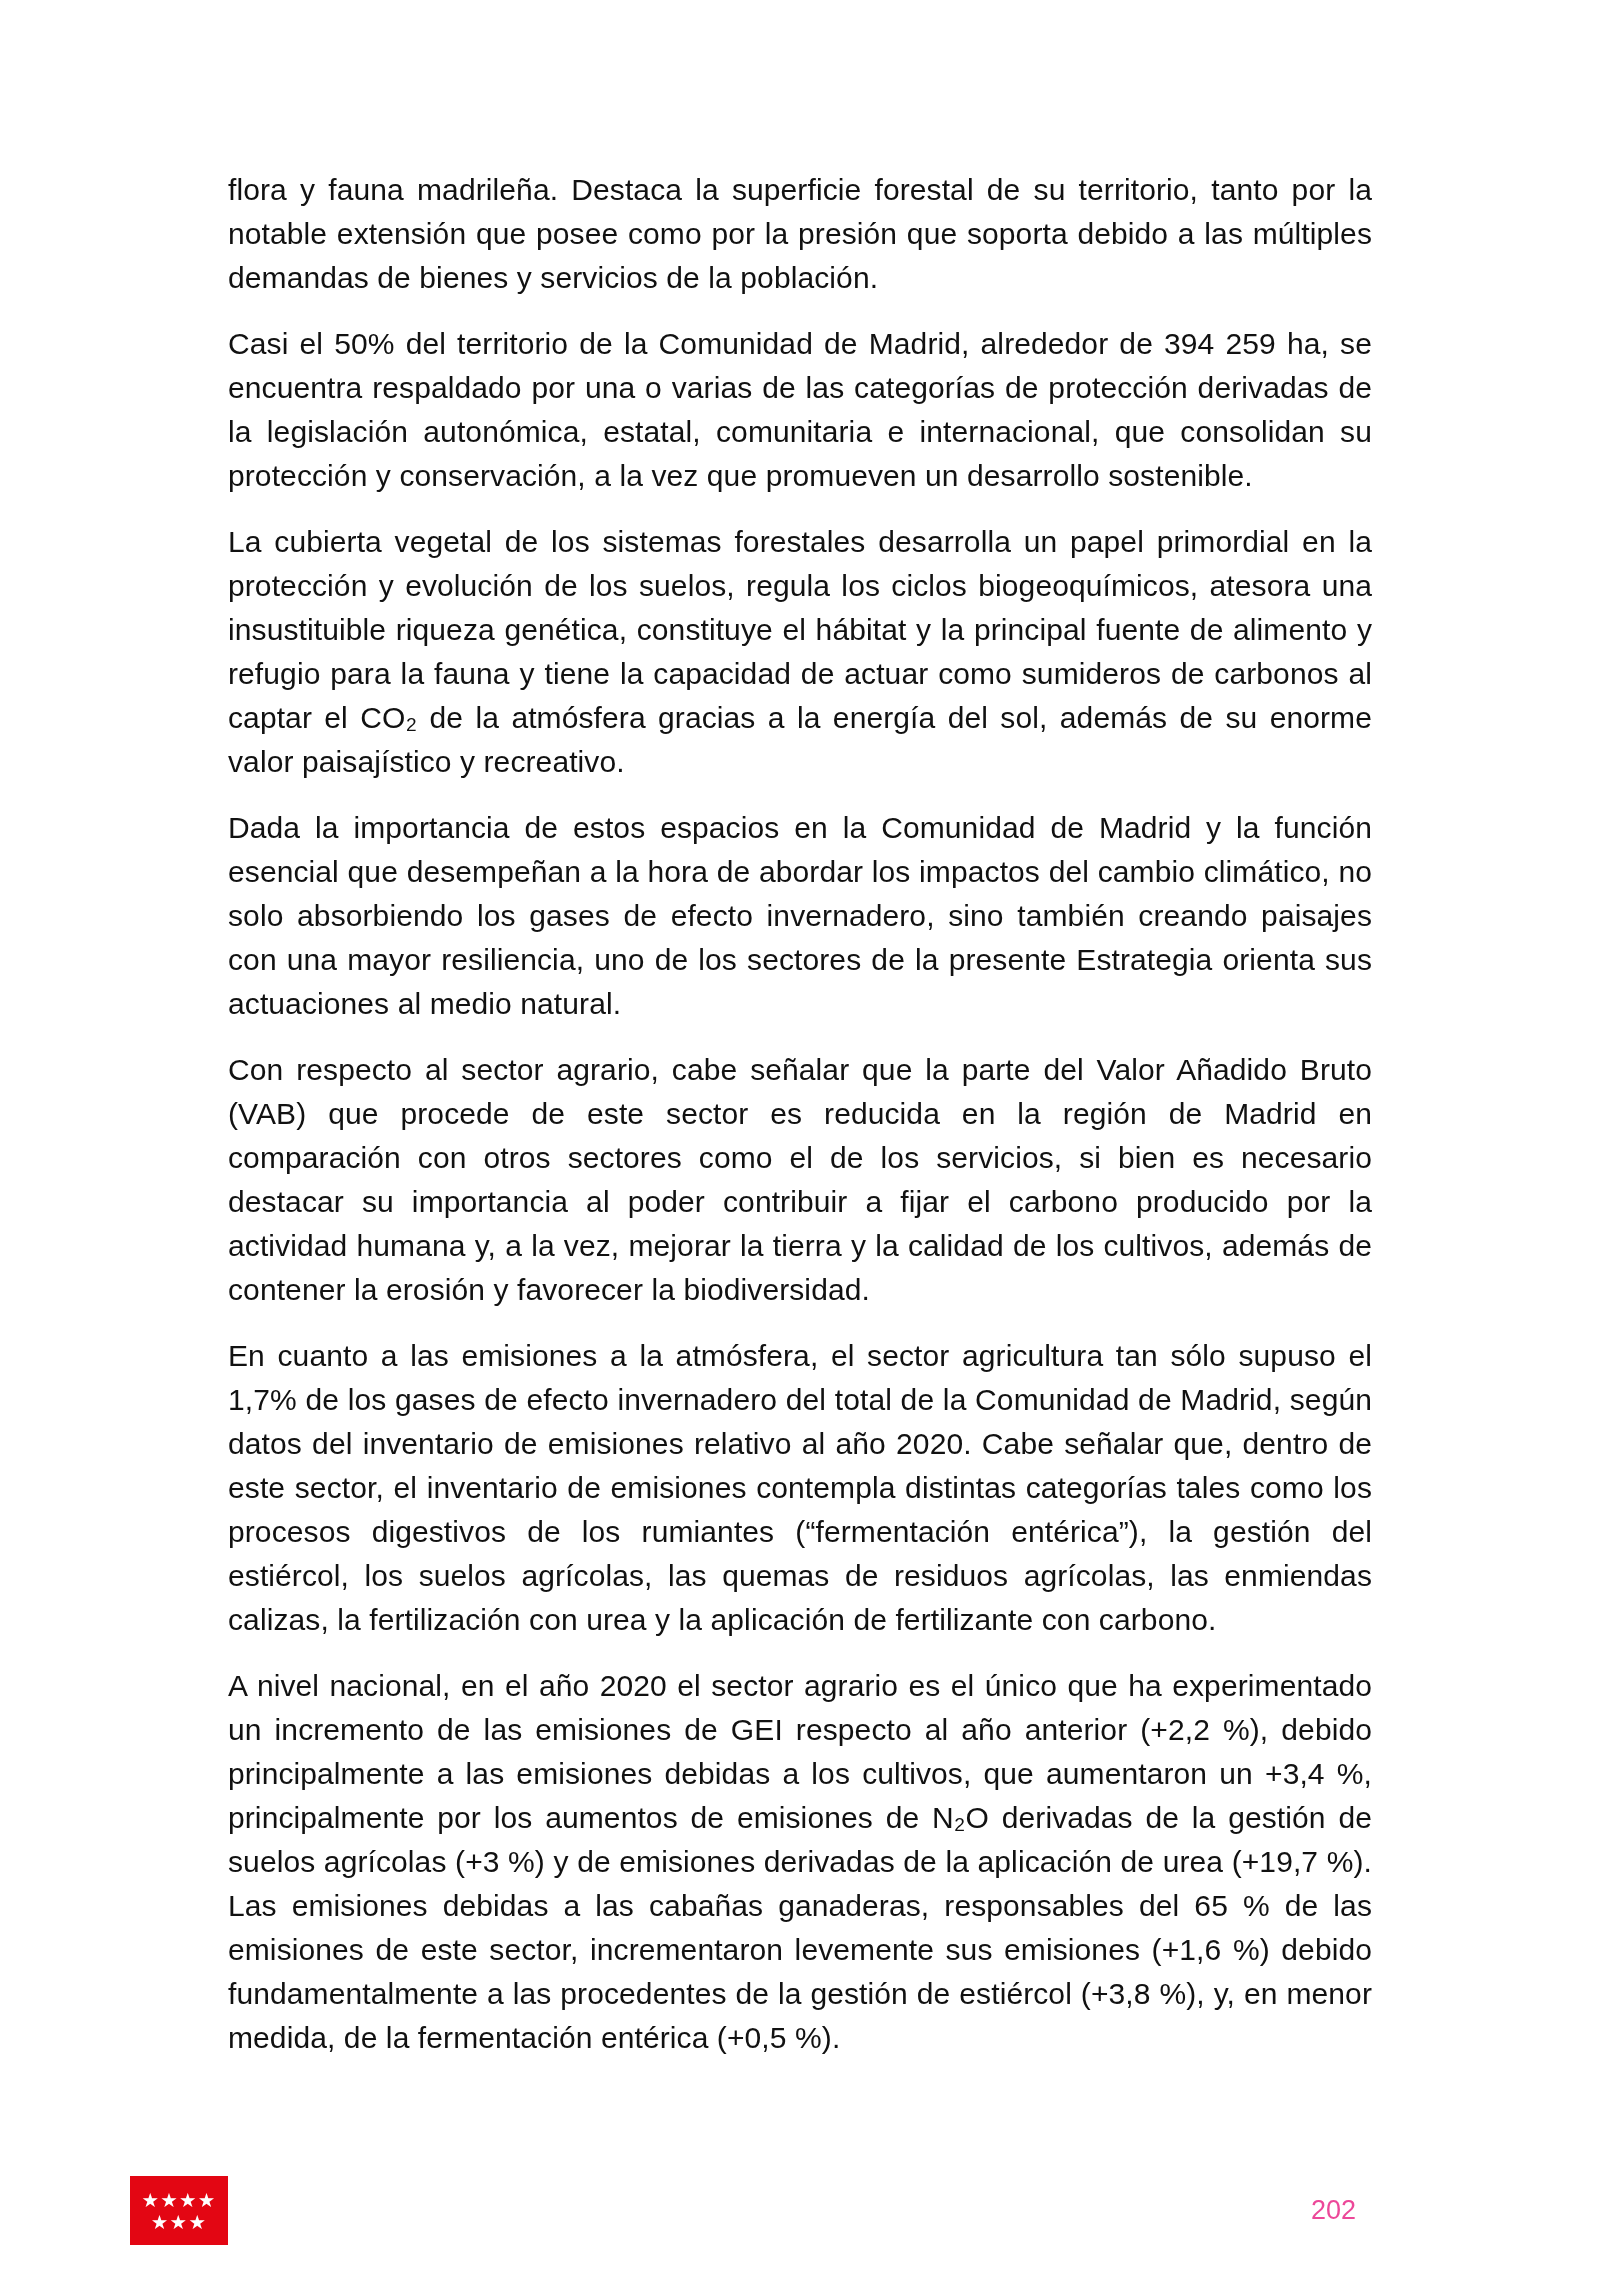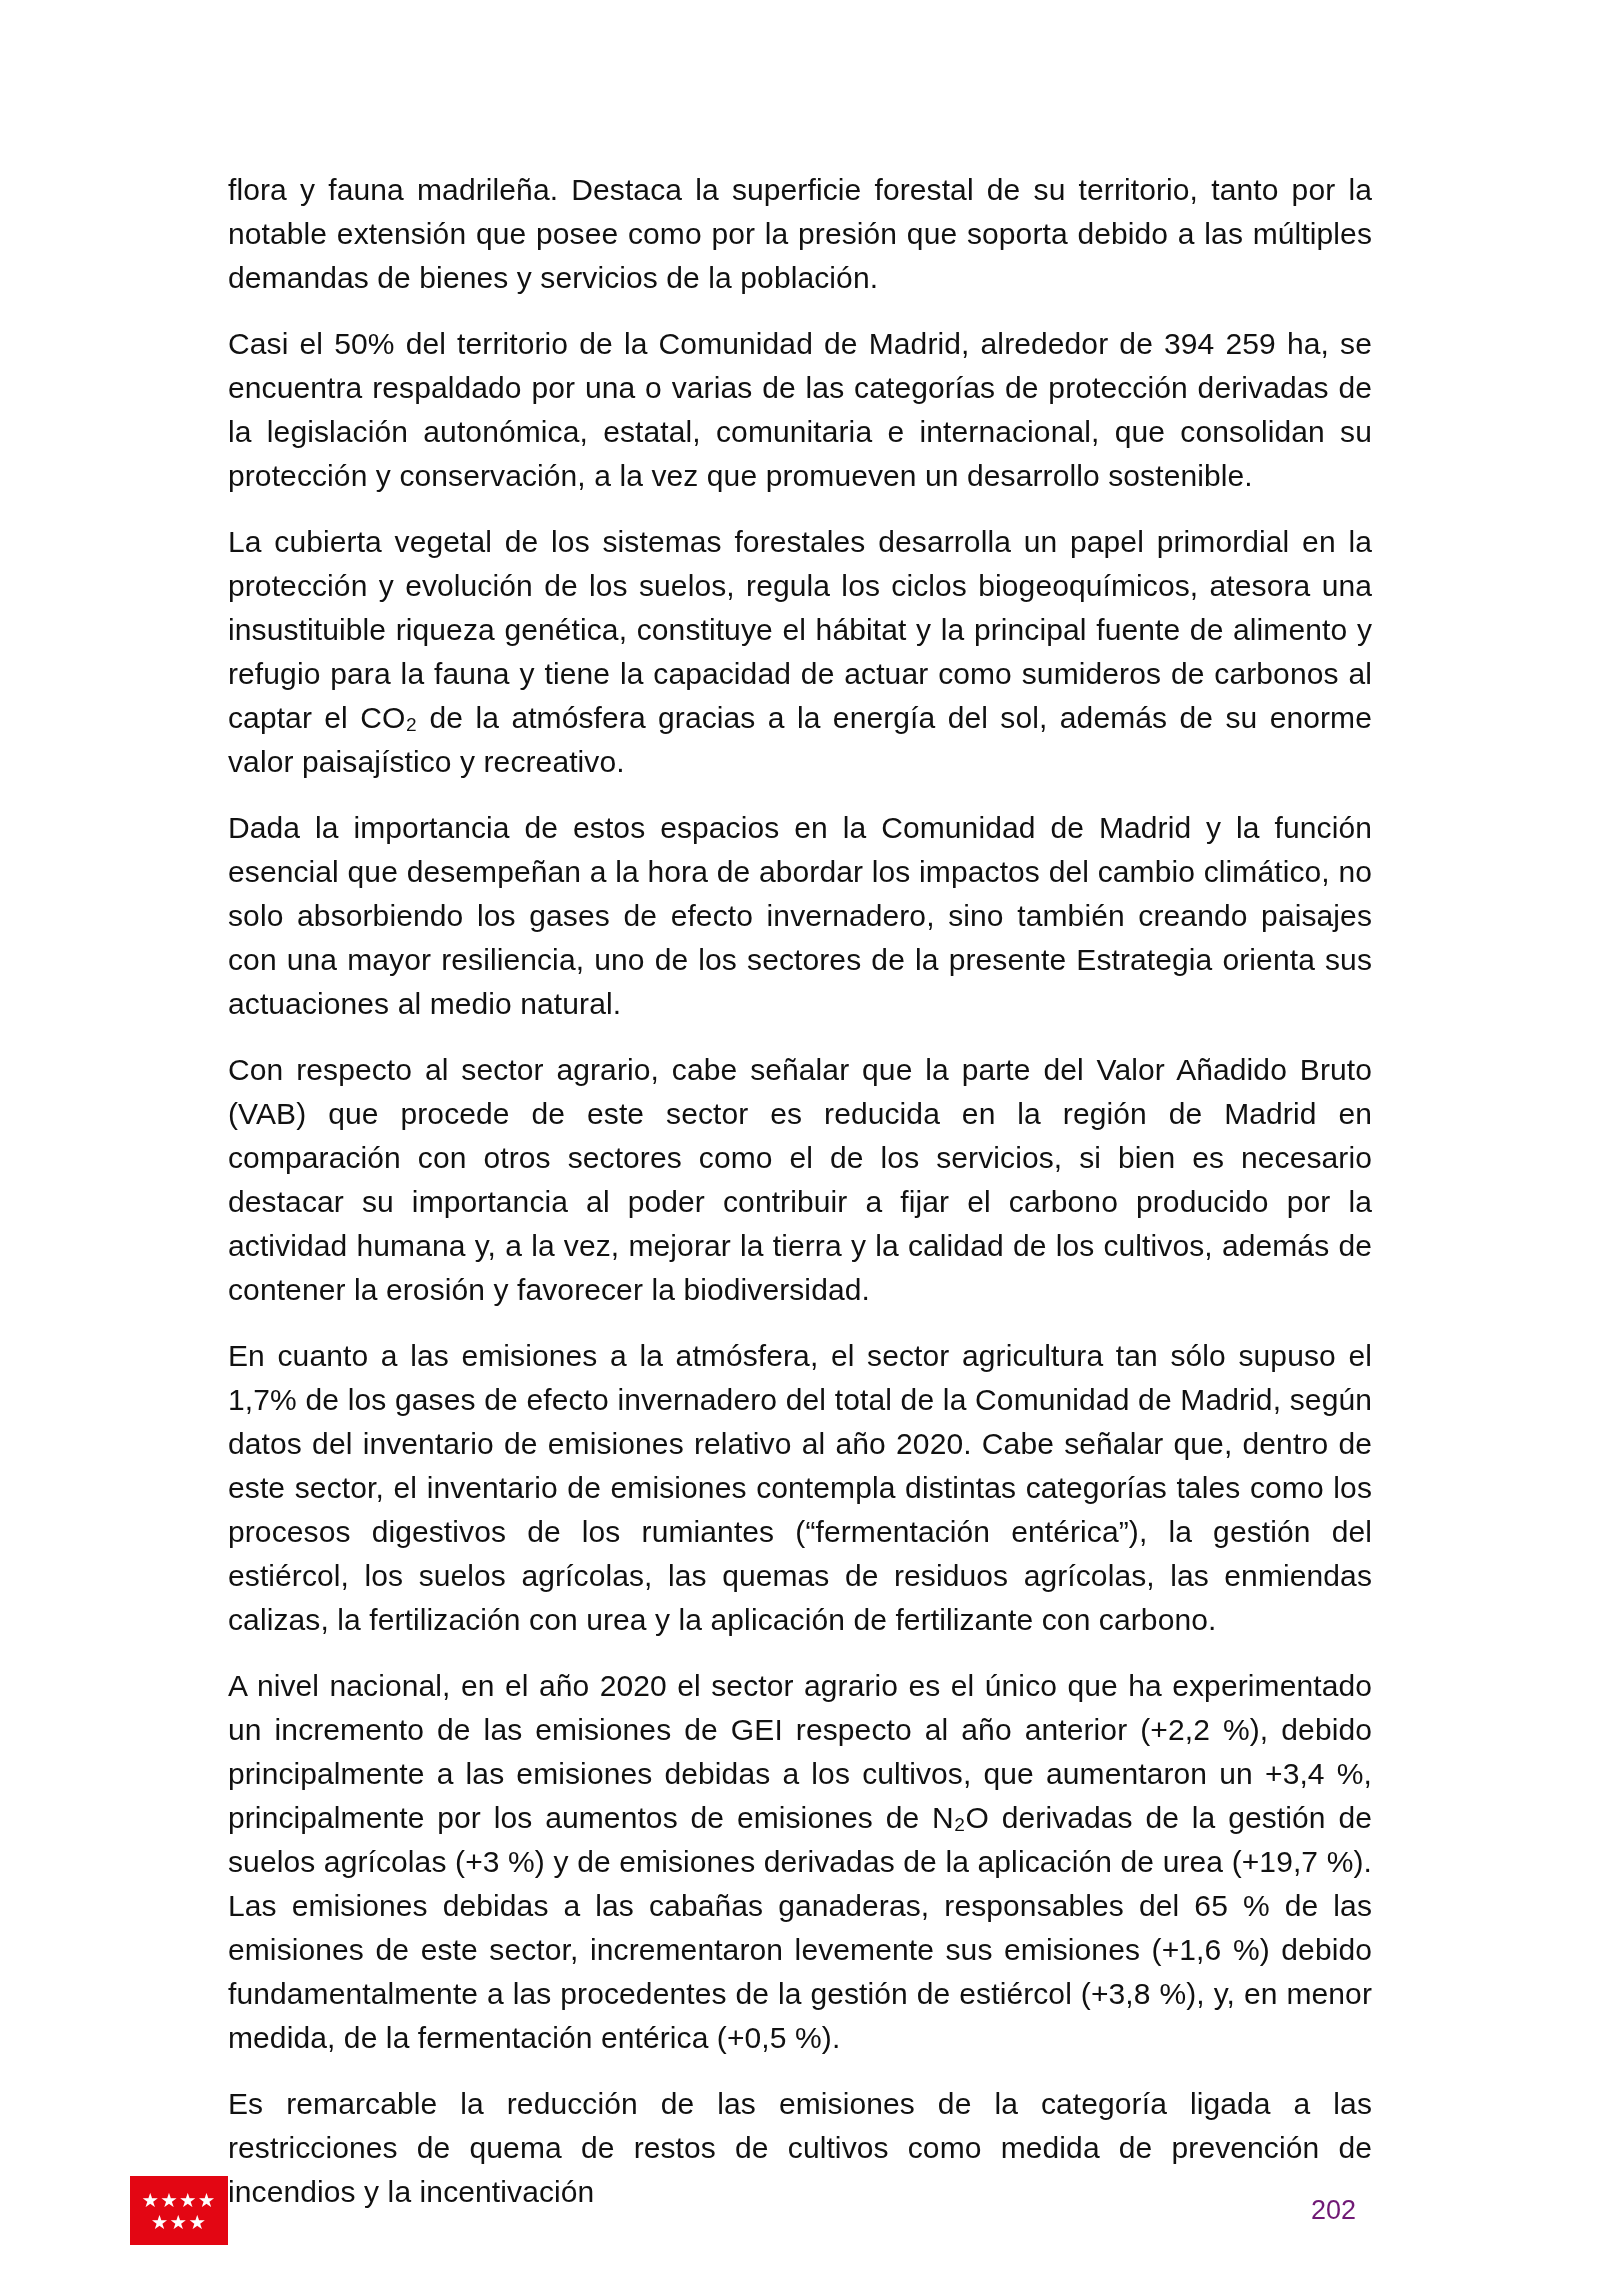--- a/index.html
+++ b/index.html
@@ -63,37 +63,36 @@
     font-weight: 700;
     color: #000000;
     white-space: nowrap;
   }
   .footer-spacer {
     flex: 1 1 auto;
   }
   .footer-page-number {
     font-size: 27px;
     font-weight: 400;
-    color: #701a75;
+    color: #ec4899;
   }
 </style>
 </head>
 <body>
 
 <div class="page">
 
   <div class="content">
     <p>flora y fauna madrileña. Destaca la superficie forestal de su territorio, tanto por la notable extensión que posee como por la presión que soporta debido a las múltiples demandas de bienes y servicios de la población.</p>
     <p>Casi el 50% del territorio de la Comunidad de Madrid, alrededor de 394 259 ha, se encuentra respaldado por una o varias de las categorías de protección derivadas de la legislación autonómica, estatal, comunitaria e internacional, que consolidan su protección y conservación, a la vez que promueven un desarrollo sostenible.</p>
     <p>La cubierta vegetal de los sistemas forestales desarrolla un papel primordial en la protección y evolución de los suelos, regula los ciclos biogeoquímicos, atesora una insustituible riqueza genética, constituye el hábitat y la principal fuente de alimento y refugio para la fauna y tiene la capacidad de actuar como sumideros de carbonos al captar el CO₂ de la atmósfera gracias a la energía del sol, además de su enorme valor paisajístico y recreativo.</p>
     <p>Dada la importancia de estos espacios en la Comunidad de Madrid y la función esencial que desempeñan a la hora de abordar los impactos del cambio climático, no solo absorbiendo los gases de efecto invernadero, sino también creando paisajes con una mayor resiliencia, uno de los sectores de la presente Estrategia orienta sus actuaciones al medio natural.</p>
     <p>Con respecto al sector agrario, cabe señalar que la parte del Valor Añadido Bruto (VAB) que procede de este sector es reducida en la región de Madrid en comparación con otros sectores como el de los servicios, si bien es necesario destacar su importancia al poder contribuir a fijar el carbono producido por la actividad humana y, a la vez, mejorar la tierra y la calidad de los cultivos, además de contener la erosión y favorecer la biodiversidad.</p>
     <p>En cuanto a las emisiones a la atmósfera, el sector agricultura tan sólo supuso el 1,7% de los gases de efecto invernadero del total de la Comunidad de Madrid, según datos del inventario de emisiones relativo al año 2020. Cabe señalar que, dentro de este sector, el inventario de emisiones contempla distintas categorías tales como los procesos digestivos de los rumiantes (“fermentación entérica”), la gestión del estiércol, los suelos agrícolas, las quemas de residuos agrícolas, las enmiendas calizas, la fertilización con urea y la aplicación de fertilizante con carbono.</p>
     <p>A nivel nacional, en el año 2020 el sector agrario es el único que ha experimentado un incremento de las emisiones de GEI respecto al año anterior (+2,2 %), debido principalmente a las emisiones debidas a los cultivos, que aumentaron un +3,4 %, principalmente por los aumentos de emisiones de N₂O derivadas de la gestión de suelos agrícolas (+3 %) y de emisiones derivadas de la aplicación de urea (+19,7 %). Las emisiones debidas a las cabañas ganaderas, responsables del 65 % de las emisiones de este sector, incrementaron levemente sus emisiones (+1,6 %) debido fundamentalmente a las procedentes de la gestión de estiércol (+3,8 %), y, en menor medida, de la fermentación entérica (+0,5 %).</p>
-    <p>Es remarcable la reducción de las emisiones de la categoría ligada a las restricciones de quema de restos de cultivos como medida de prevención de incendios y la incentivación</p>
   </div>
 
   <div class="footer">
     <div class="logo">
       <div class="stars-row">★★★★</div>
       <div class="stars-row">★★★</div>
     </div>
     <div class="footer-spacer"></div>
     <div class="footer-page-number">202</div>
   </div>

